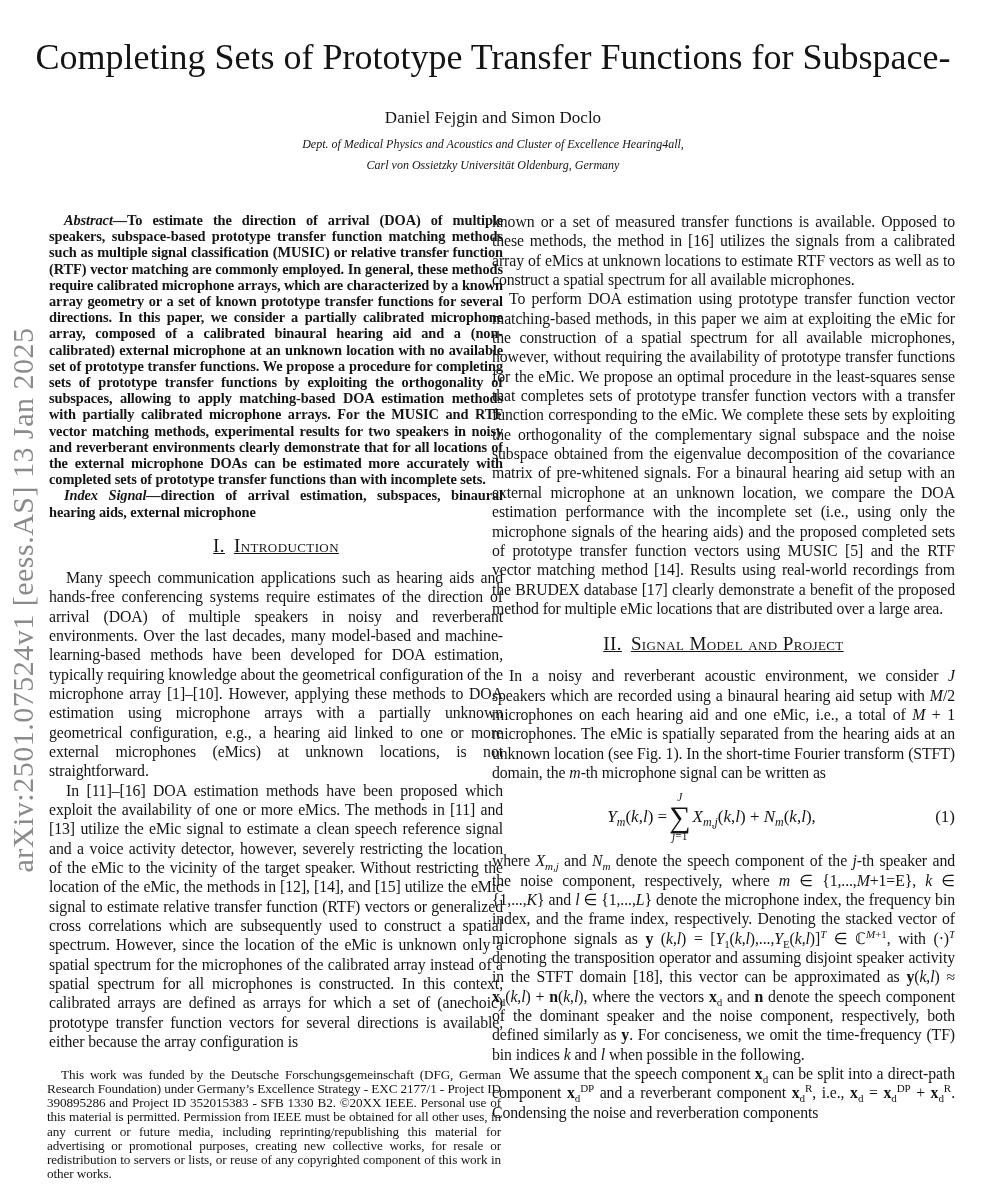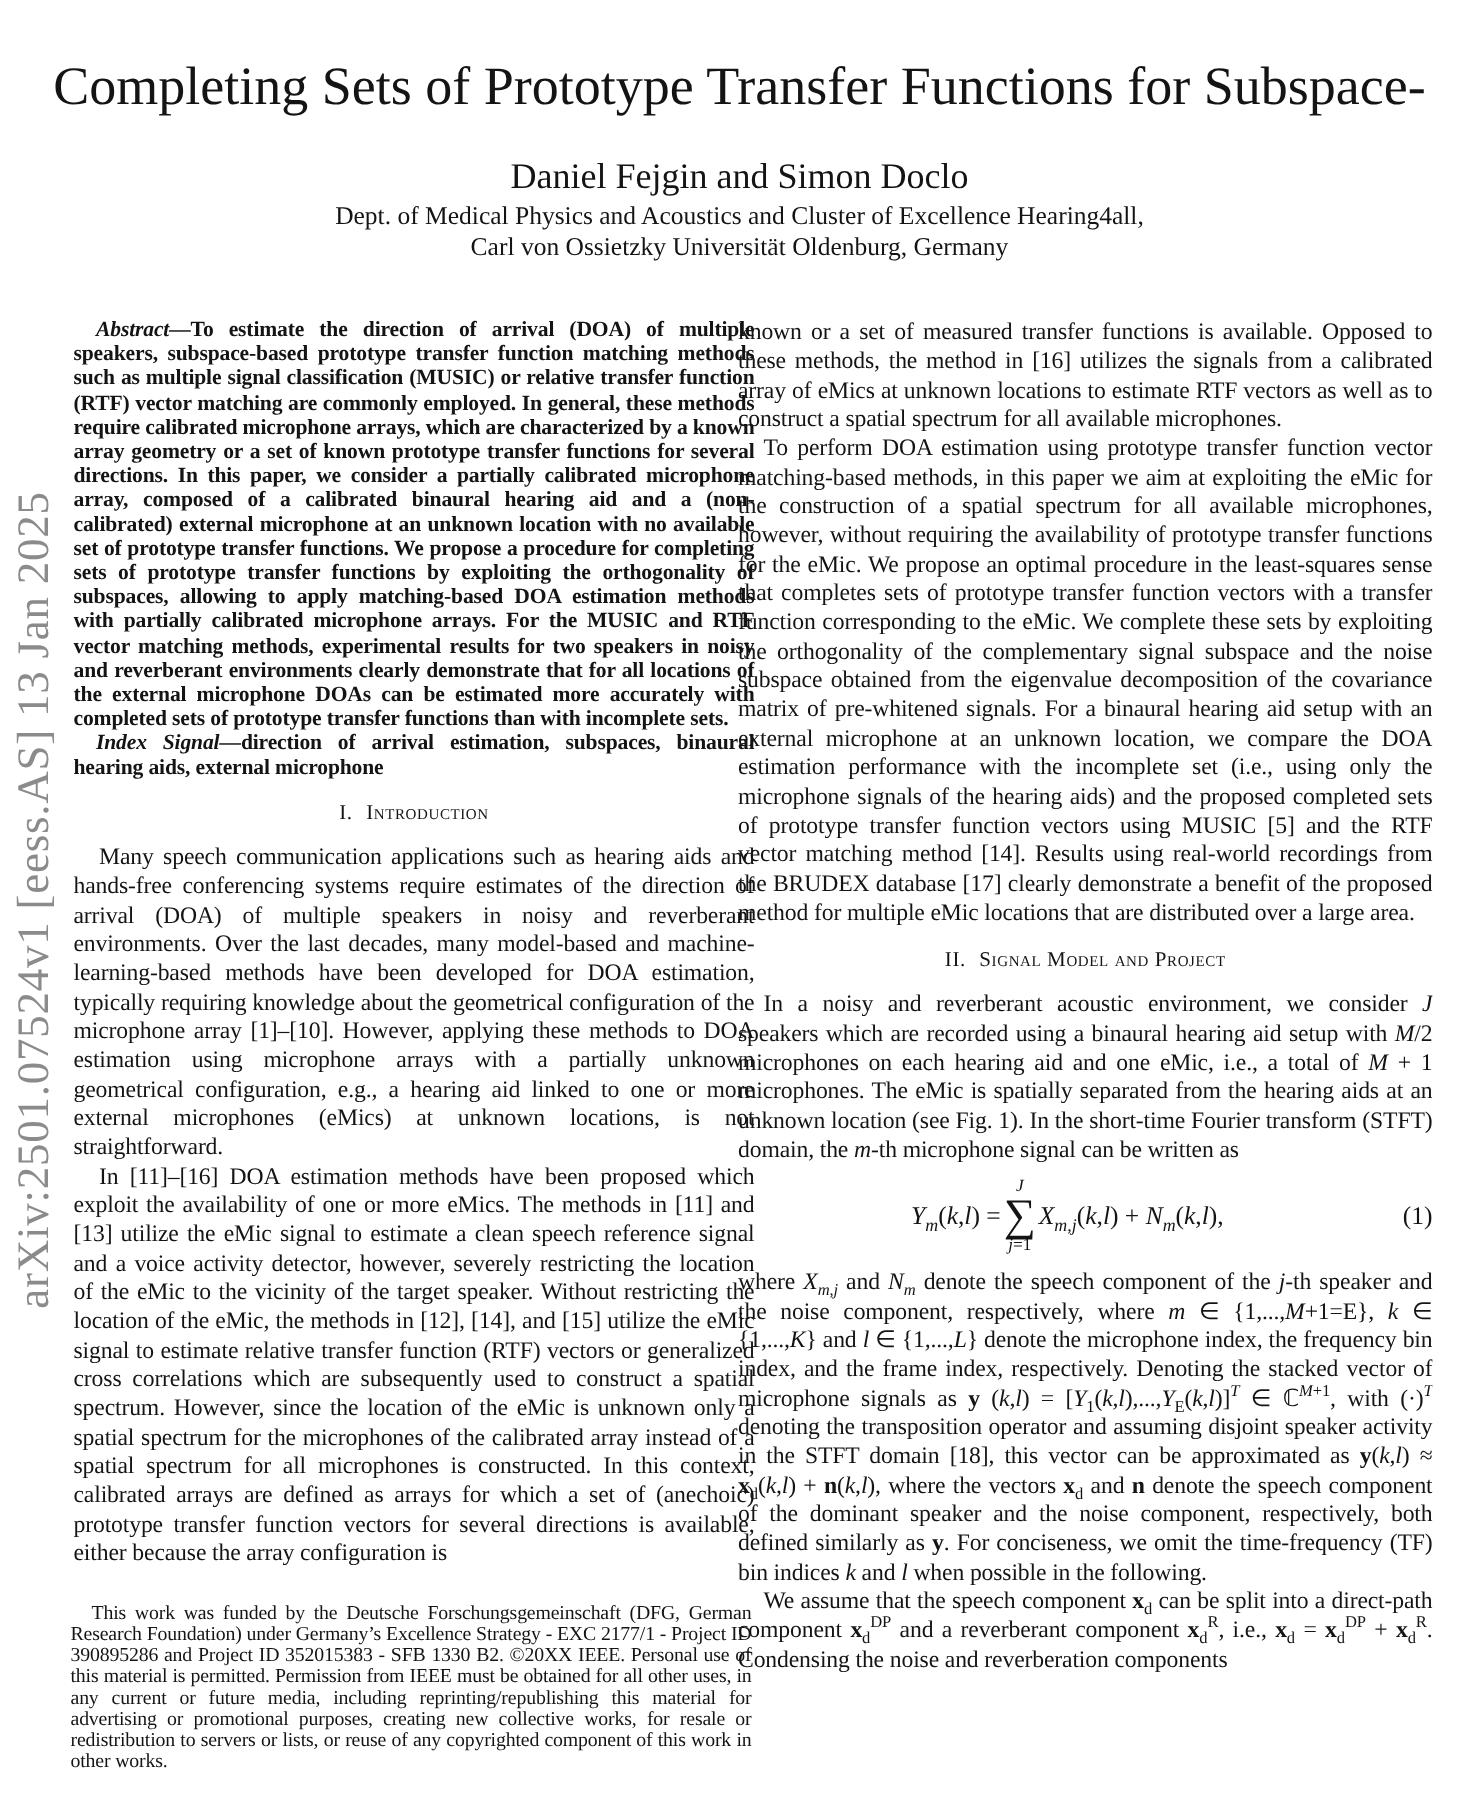--- a/index.html
+++ b/index.html
@@ -12,37 +12,37 @@
   .watermark {
     position:absolute; top:952px; left:6px; width:704px;
     transform-origin:0 0; transform:rotate(-90deg);
     font-size:30px; line-height:34px; color:#8b8b8b;
     text-align:center; letter-spacing:0.5px; white-space:nowrap;
   }
 
   
   .title-block { padding-top:8px; text-align:center; font-size:36px; line-height:51px; font-weight:400; }
   .authors { margin-top:15px; text-align:center; }
-  .author-names { font-size:24px; line-height:22px; margin-bottom:5px; }
-  .affil { font-size:17px; line-height:20.5px; }
+  .author-names { font-size:17px; line-height:22px; margin-bottom:5px; }
+  .affil { font-size:12px; line-height:20.5px;font-style:italic; }
 
   
   .col { position:absolute; top:212px; text-align:justify; }
   .col-left  { left:49px;  width:454px; height:852px; overflow:hidden; }
   .col-right { left:492px; width:463px; height:986px; overflow:hidden; }
 
   .abstract {
     margin:0; font-weight:700; font-size:14.4px; line-height:16.2px;
     letter-spacing:-0.1px; text-indent:15px;
   }
   .abs-label { font-style:italic; }
 
   .sec-heading {
-    margin:15px 0 11px 0; font-weight:400; font-size:14px; text-align:center;
-    font-variant:small-caps; letter-spacing:0.4px;
+    margin:15px 0 11px 0; font-weight:400; font-size:19px; text-align:center;
+    font-variant:small-caps; letter-spacing:0.4px;text-decoration:underline;
   }
   .sec-num { margin-right:9px; }
 
   .body { margin:0; font-size:15.8px; line-height:19.35px; letter-spacing:-0.1px; }
   .indent { text-indent:17px; }
   .body b, .eq b { font-weight:700; }
   sub, sup { font-size:70%; line-height:0; }
 
   
   .equation { display:flex; align-items:center; margin:9px 0; font-size:17px; }

